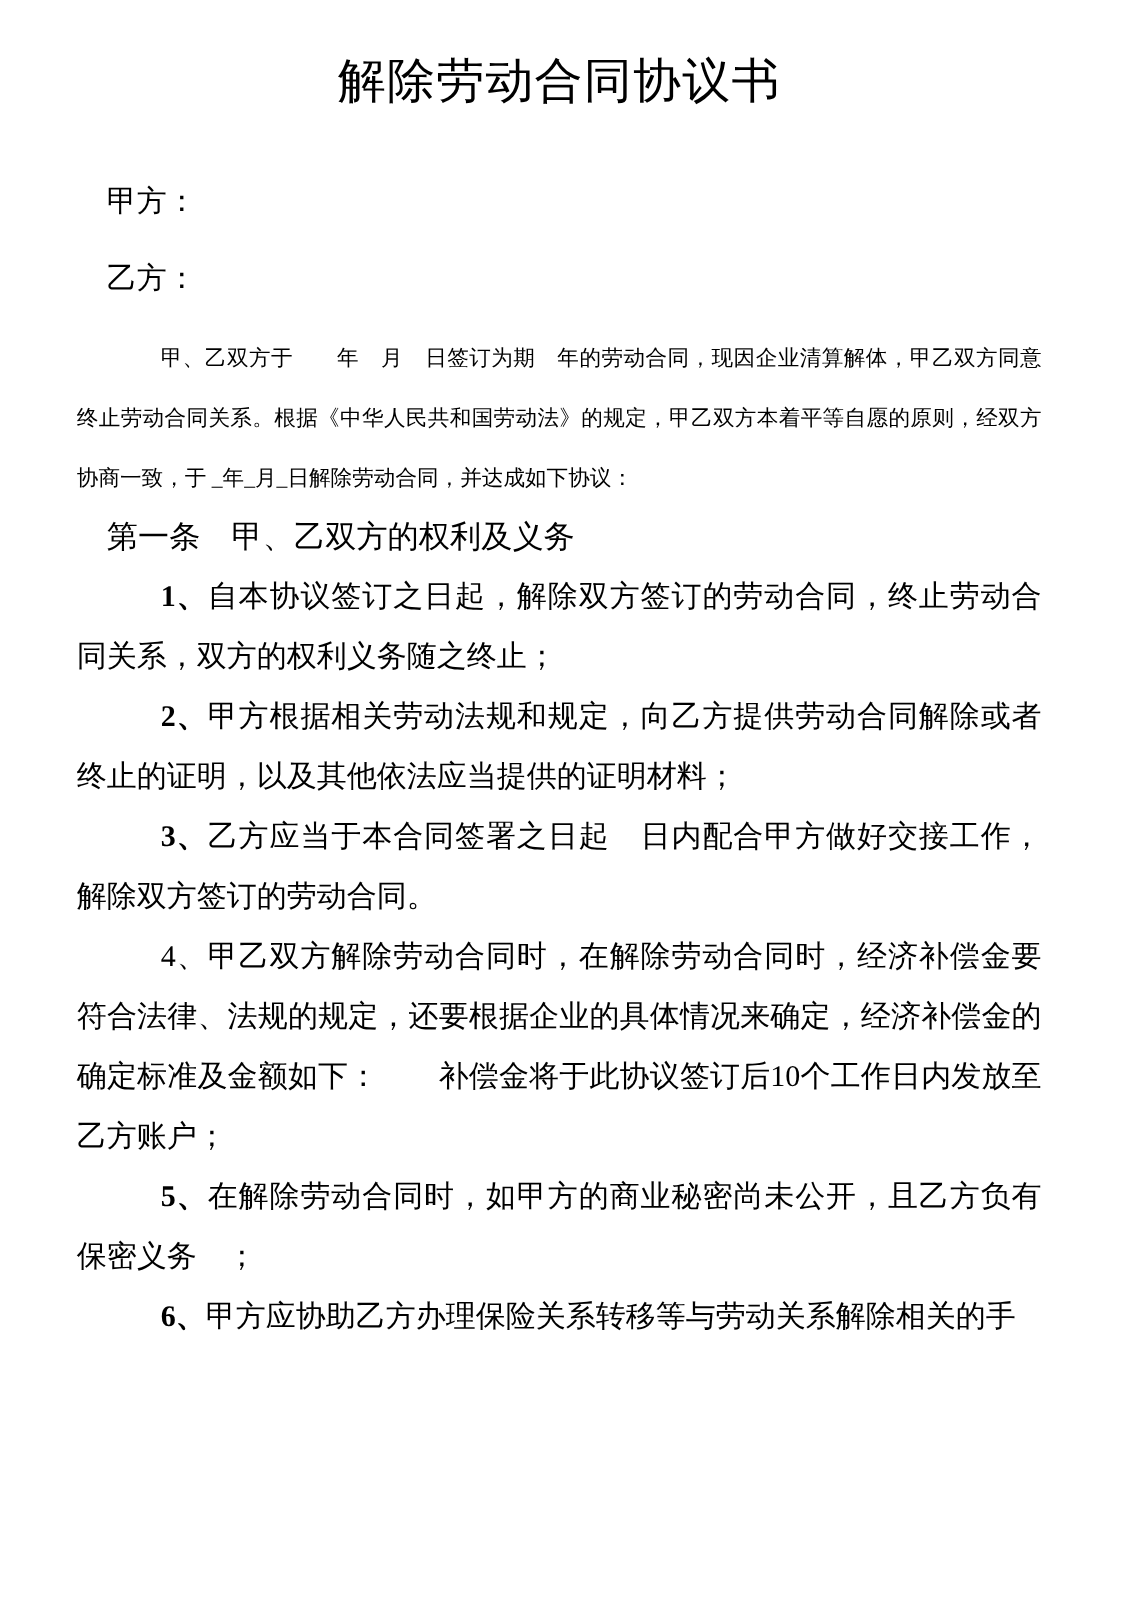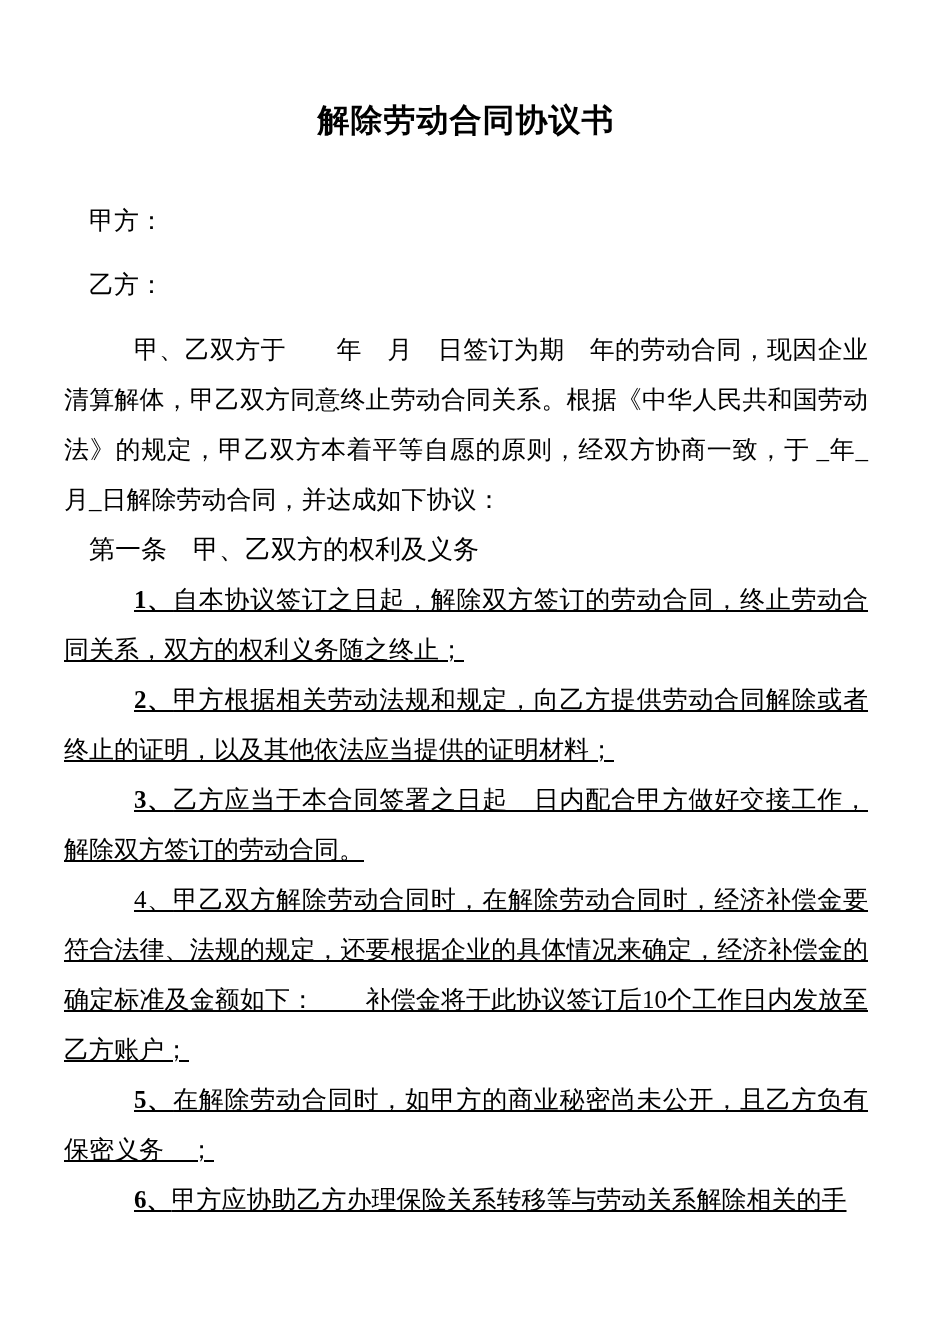--- a/index.html
+++ b/index.html
@@ -16,58 +16,57 @@
     color: #000000;
     font-family: "Liberation Serif", "DejaVu Serif", serif;
     overflow: hidden;
   }
   .content {
     box-sizing: border-box;
     padding: 0 82px 0 64px;
   }
   .doc-title {
     margin: 0;
-    padding-top: 100px;
-    font-size: 32px;
+    padding-top: 48px;
+    font-size: 40px;
     line-height: 40px;
-    font-weight: bold;
+    font-weight: normal;
     text-align: center;
     letter-spacing: 1px;
   }
   .party-line {
     font-size: 25px;
     line-height: 30px;
     text-indent: 25px;
   }
   .party-a { margin-top: 66px; }
   .party-b { margin-top: 34px; }
   .intro-para {
     margin: 0;
     margin-top: 25px;
-    font-size: 25px;
+    font-size: 18px;
     line-height: 50px;
     text-align: justify;
     text-justify: inter-ideograph;
     text-indent: 70px;
   }
   .section-heading {
     margin: 0;
     font-size: 26px;
     line-height: 50px;
     font-weight: normal;
     text-indent: 25px;
   }
   .clause {
     margin: 0;
     font-size: 25px;
     line-height: 50px;
     text-align: justify;
     text-justify: inter-ideograph;
     text-indent: 70px;
-    text-decoration: underline;
   }
   .clause-num { font-weight: normal; }
   .clause-num.bold { font-weight: bold; }
 </style>
 </head>
 <body>
 
 <div class="page">
   <div class="content">
 

